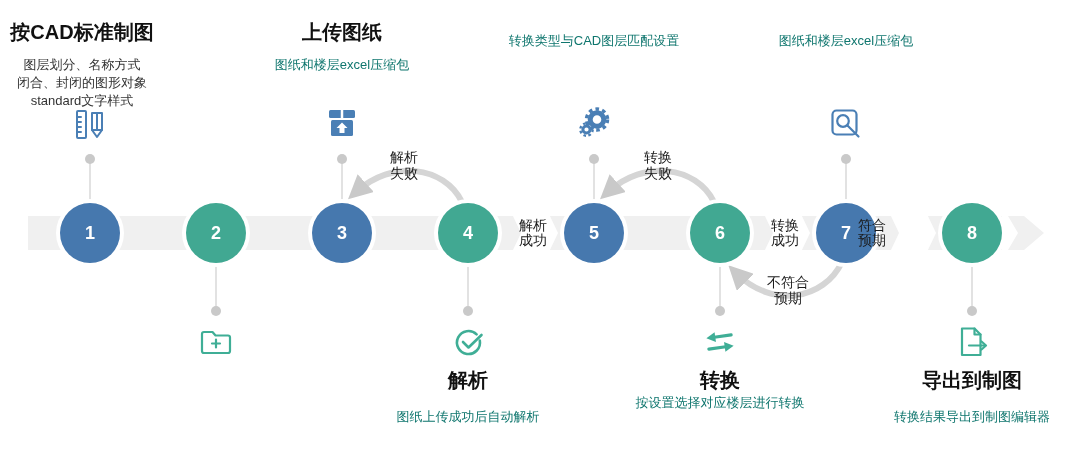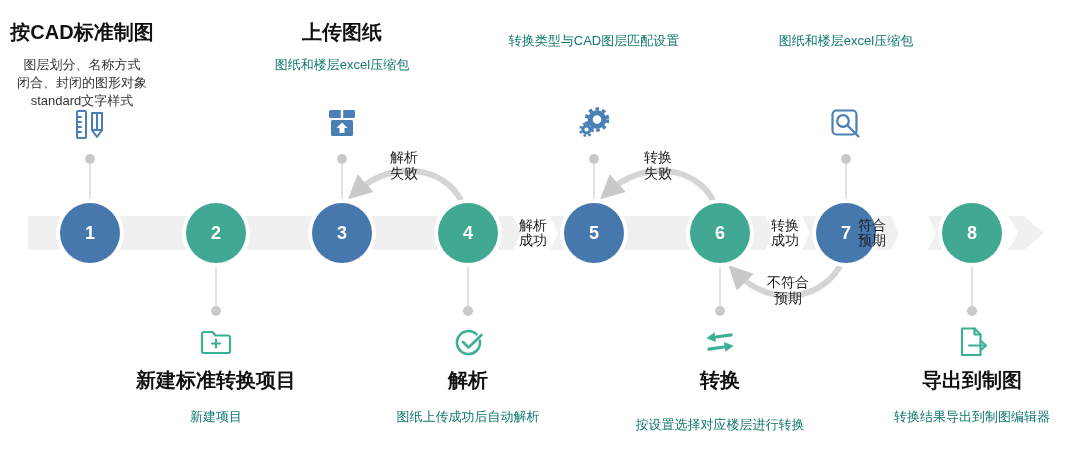--- a/index.html
+++ b/index.html
@@ -115,31 +115,27 @@
     <div class="title">上传图纸</div>
     <div class="desc">图纸和楼层excel压缩包</div>
   </div>
   <div class="tblock" style="left:444px;top:20px">
     <div class="desc">转换类型与CAD图层匹配设置</div>
   </div>
   <div class="tblock" style="left:696px;top:20px">
     <div class="desc">图纸和楼层excel压缩包</div>
   </div>
 
-  <div class="tblock" style="left:66px;top:368px">
-    <div class="title">新建标准转换项目</div>
-    <div class="desc" style="margin-top:16px">新建项目</div>
-  </div>
   <div class="tblock" style="left:318px;top:368px">
     <div class="title">解析</div>
     <div class="desc" style="margin-top:16px">图纸上传成功后自动解析</div>
   </div>
   <div class="tblock" style="left:570px;top:368px">
     <div class="title">转换</div>
-    <div class="desc" style="margin-top:24px">按设置选择对应楼层进行转换</div>
+    <div class="desc" style="margin-top:2px">按设置选择对应楼层进行转换</div>
   </div>
   <div class="tblock" style="left:822px;top:368px">
     <div class="title">导出到制图</div>
     <div class="desc" style="margin-top:16px">转换结果导出到制图编辑器</div>
   </div>
 
   <div class="bandlabel" style="left:503px">
     <div>解析</div>
     <div>成功</div>
   </div>

